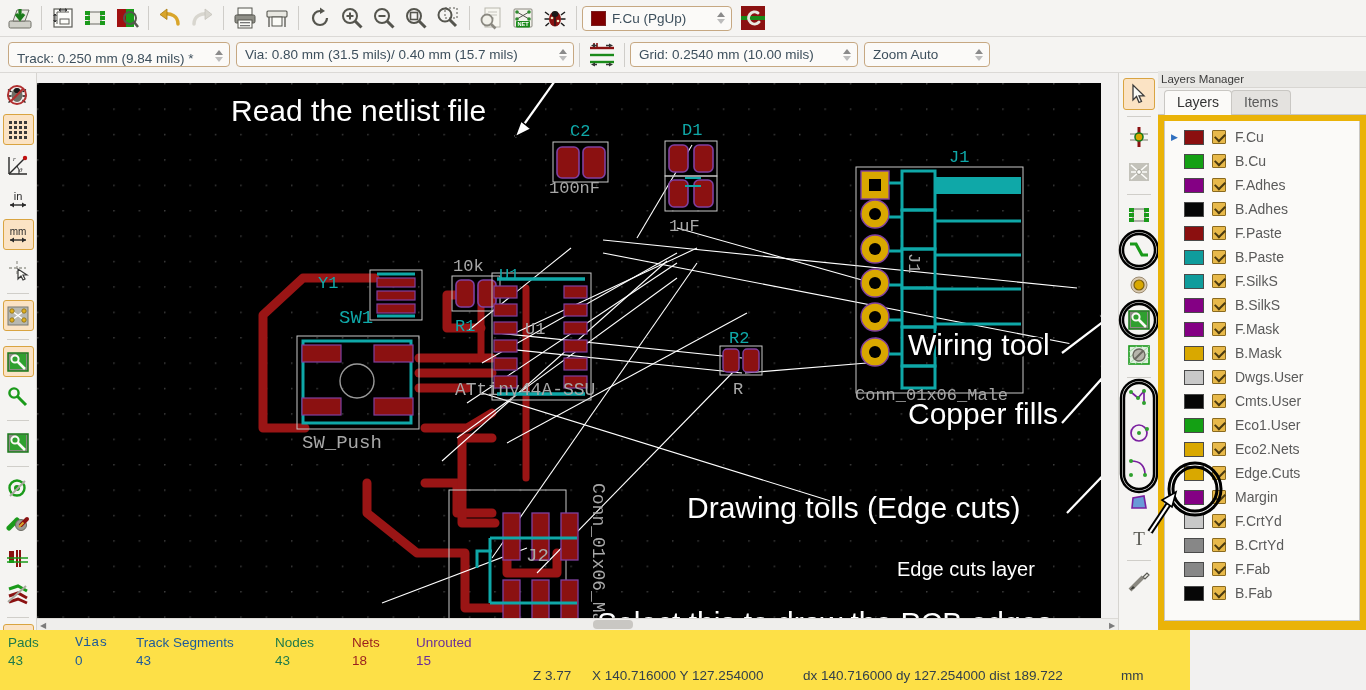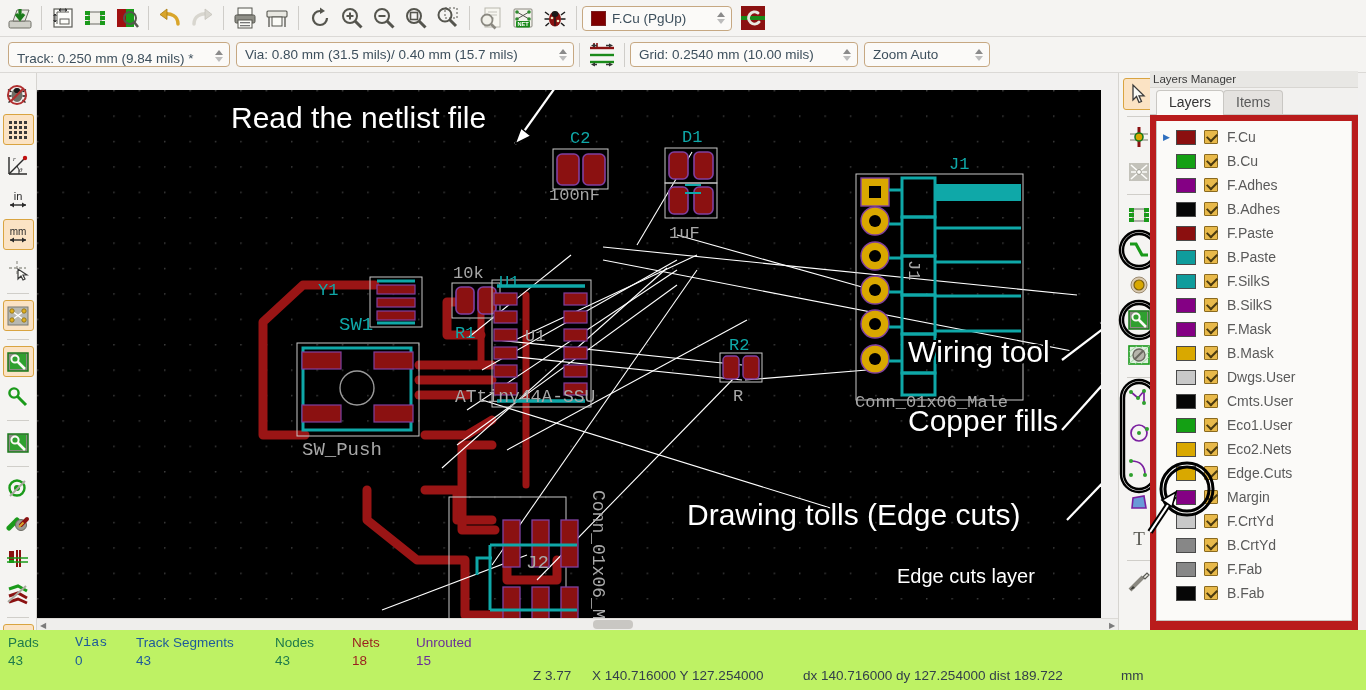--- a/index.html
+++ b/index.html
@@ -108,21 +108,21 @@
   .rt-btn {
     width: 32px; height: 32px; margin-bottom: 3px;
     display: flex; align-items: center; justify-content: center;
     border-radius: 3px; position: relative; flex:0 0 auto;
   }
   .rt-btn.active { background: #fbe3c4; border: 1px solid #d9a441; }
   .rt-sep { width: 24px; height: 1px; background: #d0cec9; margin: 3px 0 4px; flex:0 0 auto;}
 
   
   #canvas-wrap {
-    position: absolute; left: 37px; top: 90px;
+    position: absolute; left: 37px; top: 83px;
     width: 1064px; height: 557px;
     background: #000;
     overflow: hidden;
   }
   #canvas-svg { position: absolute; left: 0; top: 0; }
 
   .scrollbar-h {
     position: absolute; left: 37px; top: 618px;
     width: 1081px; height: 12px;
     background: #efeeec; border-top: 1px solid #dcdad6;
@@ -133,23 +133,23 @@
     background: #c9c7c3; border-radius: 4px;
   }
   .scroll-arrow {
     position: absolute; width: 12px; height: 12px;
     display: flex; align-items: center; justify-content: center;
     font-size: 8px; color: #7b7b7b;
   }
 
   
   #layers-manager {
-    position: absolute; right: 8px; top: 71px;
+    position: absolute; right: 0; top: 71px;
     width: 208px; height: 559px;
-    background: #b91c1c;
+    background: #eab308;
   }
   #lm-title {
     height: 17px; line-height: 17px;
     font-size: 11.5px; color: #3a3a3a;
     padding-left: 3px;
     background: #e8e7e4;
     border-bottom: 1px solid #d8d6d2;
   }
   #lm-tabs {
     display: flex; align-items: flex-end;
@@ -209,22 +209,22 @@
     transform: rotate(-45deg);
   }
   .lr-name {
     margin-left: 9px; font-size: 14px; color: #5a5a5a;
     white-space: nowrap;
   }
 
   
   #statusbar {
     position: absolute; left: 0; bottom: 0;
-    width: 1366px; height: 60px;
-    background: #bef264;
+    width: 1190px; height: 60px;
+    background: #fde047;
   }
   .sb-col { position: absolute; top: 4px; }
   .sb-h { font-size: 13.5px; display: block; line-height: 18px;}
   .sb-v { font-size: 13.5px; display: block; line-height: 18px;}
   .sb-coords {
     position: absolute; top: 38px;
     font-size: 13.5px; color: #33404a;
     white-space: nowrap;
   }
 

